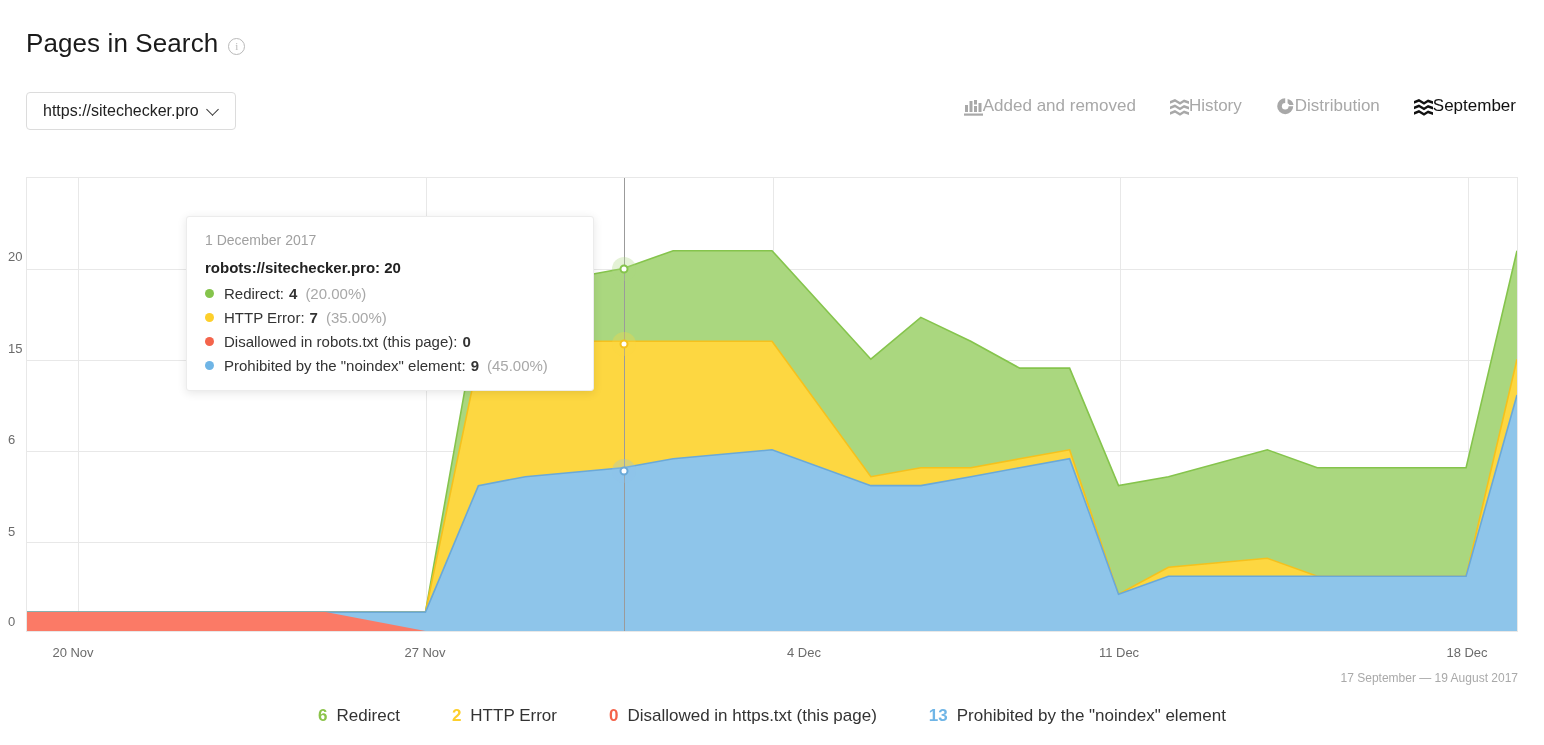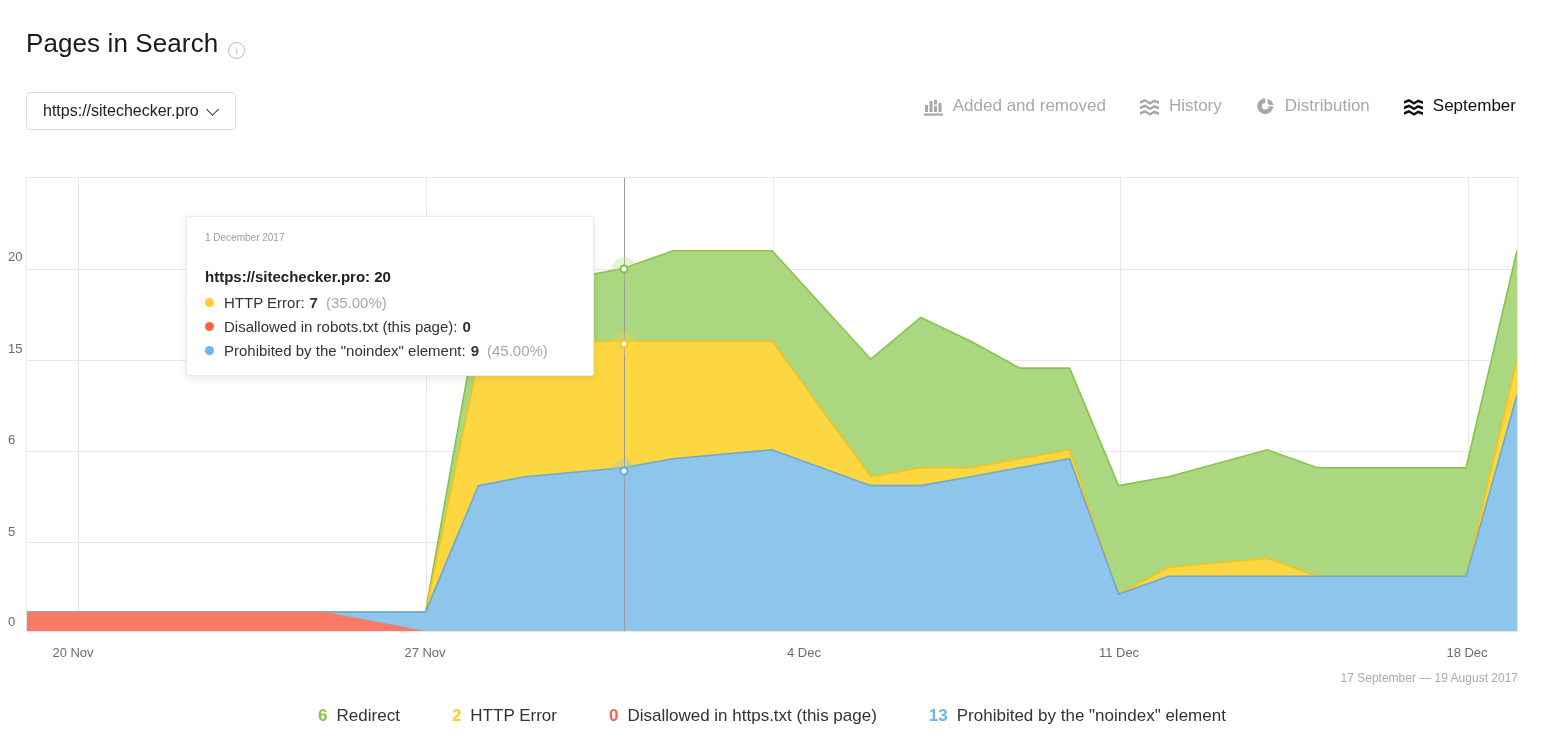--- a/index.html
+++ b/index.html
@@ -8,21 +8,21 @@
     width: 1544px; height: 745px;
     background: #ffffff;
     font-family: "Liberation Sans", sans-serif;
     -webkit-font-smoothing: antialiased;
   }
   .page { position: relative; width: 1544px; height: 745px; overflow: hidden; }
 
   
   .title-row {
     position: absolute; left: 26px; top: 28px;
-    display: flex; align-items: flex-end; gap: 10px;
+    display: flex; align-items: center; gap: 10px;
   }
   .page-title {
     font-size: 26px; color: #1a1a1a; font-weight: 400; letter-spacing: .1px;
   }
   .info-icon {
     width: 17px; height: 17px; border-radius: 50%;
     border: 1.4px solid #b9b9b9; color: #b9b9b9;
     font-size: 11px; line-height: 14px; text-align: center;
     font-family: "Liberation Serif", serif; margin-top: 6px; cursor: pointer;
   }
@@ -42,21 +42,21 @@
     border-right: 1.6px solid #333; border-bottom: 1.6px solid #333;
     transform: rotate(45deg);
   }
 
   
   .toolbar {
     position: absolute; right: 28px; top: 96px;
     display: flex; align-items: center; gap: 34px;
   }
   .tb-item {
-    display: flex; align-items: center; gap: 10px;
+    display: flex; align-items: center; gap: 0;
     font-size: 17px; color: #a8a8a8; cursor: pointer; white-space: nowrap;
   }
   .tb-item.active { color: #111; }
   .tb-ico { display: block; flex: none; }
   .tb-ico svg { display: block; }
 
   
   .chart-wrap { position: absolute; left: 26px; top: 177px; width: 1492px; height: 455px; }
   .plot {
     position: absolute; inset: 0;
@@ -91,21 +91,21 @@
   .mk .dot  { position: absolute; left: 50%; top: 50%; transform: translate(-50%,-50%);
               width: 9px; height: 9px; border-radius: 50%; background: #fff; }
 
   
   .tooltip {
     position: absolute; left: 186px; top: 216px; width: 408px;
     background: #fff; border: 1px solid #ececec; border-radius: 3px;
     box-shadow: 0 2px 10px rgba(0,0,0,.10);
     padding: 15px 18px 16px 18px; z-index: 20;
   }
-  .tt-date { font-size: 10px; color: #a0a0a0; margin-bottom: 25px; }
+  .tt-date { font-size: 14px; color: #a0a0a0; margin-bottom: 11px; }
   .tt-total { font-size: 15px; color: #222; font-weight: bold; margin-bottom: 9px; }
   .tt-row { display: flex; align-items: center; font-size: 15px; color: #333; margin-bottom: 7px; }
   .tt-row:last-child { margin-bottom: 0; }
   .tt-bullet { width: 9px; height: 9px; border-radius: 50%; margin-right: 10px; flex: none; }
   .tt-label { white-space: nowrap; }
   .tt-val { font-weight: bold; margin-left: 5px; }
   .tt-pct { color: #a8a8a8; margin-left: 8px; }
 
   
   .legend {
@@ -247,24 +247,30 @@
   <div class="xlab" style="left:425px">27 Nov</div>
   <div class="xlab" style="left:804px">4 Dec</div>
   <div class="xlab" style="left:1119px">11 Dec</div>
   <div class="xlab" style="left:1467px">18 Dec</div>
 
   <div class="daterange">17 September — 19 August 2017</div>
 
   <div class="tooltip">
     <div class="tt-date">1 December 2017</div>
     <div class="tt-total">
-      <span>https://sitechecker.pro:</span>
+      <span>robots://sitechecker.pro:</span>
       <span>20</span>
     </div>
 
+    <div class="tt-row">
+      <span class="tt-bullet" style="background:#85c44c"></span>
+      <span class="tt-label">Redirect:</span>
+      <span class="tt-val">4</span>
+      <span class="tt-pct">(20.00%)</span>
+    </div>
 
     <div class="tt-row">
       <span class="tt-bullet" style="background:#fdcf2b"></span>
       <span class="tt-label">HTTP Error:</span>
       <span class="tt-val">7</span>
       <span class="tt-pct">(35.00%)</span>
     </div>
 
     <div class="tt-row">
       <span class="tt-bullet" style="background:#f4644b"></span>

